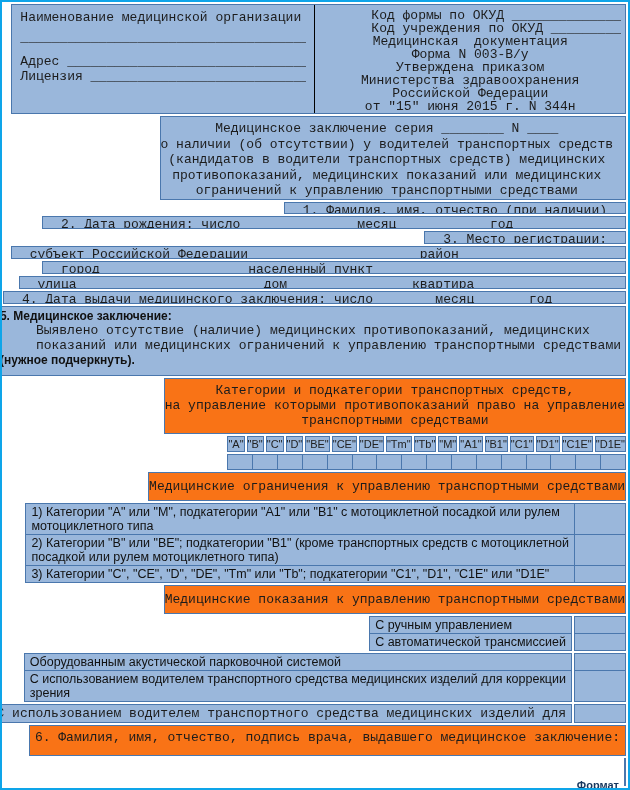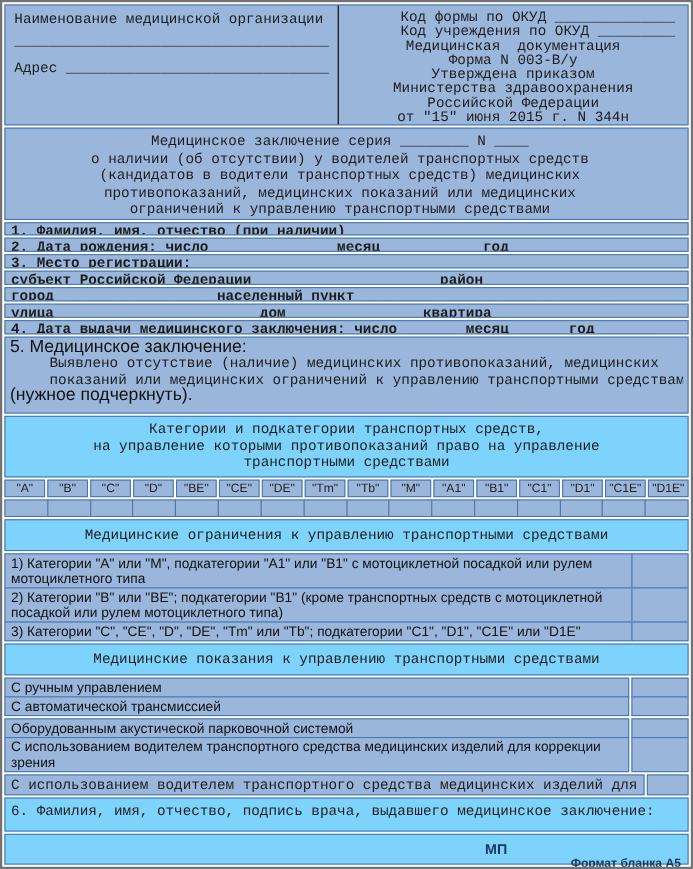--- a/index.html
+++ b/index.html
@@ -1,49 +1,50 @@
 <!DOCTYPE html>
 <html><head>
 <meta charset="utf-8">
 <style>
   * { box-sizing: border-box; margin: 0; padding: 0; }
   html, body { background: #ffffff; }
   body { width: 630px; font-family: "Liberation Mono", monospace; }
   .page {
     width: 630px; height: 790px;
-    border: 2px solid #737373;
+    border: 2px solid #0ea5e9;
     background: #ffffff;
     padding: 2px;
     display: flex; flex-direction: column; gap: 2px;
     color: #1c1c1c;
     overflow: hidden;
+    align-items: flex-end;
   }
   .blue  { background: #9ab7db; border: 1px solid #4a77ad; }
-  .white { background: #7dd3fc; border: 1px solid #4a77ad; }
+  .white { background: #f97316; border: 1px solid #4a77ad; }
   .mono  { font-family: "Liberation Mono", monospace; font-size: 13px; line-height: 15px; }
   .sans  { font-family: "Liberation Sans", sans-serif; font-size: 12.5px; line-height: 14px; color: #111; }
-  .sansb { font-family: "Liberation Sans", sans-serif; font-weight: normal; font-size: 16px; line-height: 14px; color: #111; }
+  .sansb { font-family: "Liberation Sans", sans-serif; font-weight: bold; font-size: 12px; line-height: 14px; color: #111; }
   .center { text-align: center; }
   .pre { white-space: pre; overflow: hidden; }
 
   
   .header { height: 110px; display: flex; }
   .hleft  { width: 303px; border-right: 1px solid #000; padding: 5px 8px 0 8px; }
   .hright { flex: 1; padding: 4px 4px 0 4px; }
   .hright .mono { line-height: 13px; }
   .indent { padding-left: 52px; }
   .org-blank { margin-top: 5px; }
   .addr { margin-top: 9px; }
 
   
   .title-block { padding: 4px 12px 0 0; }
   .title-block div { line-height: 15.5px; }
 
   
-  .frow { padding: 0 5px; line-height: 15px; font-weight: bold; }
+  .frow { padding: 0 18px; line-height: 15px; }
 
   
   .concl { padding: 2px 4px 8px 4px; }
   .concl .mono { line-height: 15px; margin-left: 36px; }
 
   
   .cat-head { padding: 4px 0 5px 0; }
   .cat-head div { line-height: 15px; }
   .cat-table { display: flex; flex-direction: column; gap: 2px; }
   .cat-row { display: flex; gap: 2px; }
@@ -89,20 +90,21 @@
 </head>
 <body>
 
 <div class="page">
 
   <div class="blue header">
     <div class="hleft">
       <div class="mono">Наименование медицинской организации</div>
       <div class="mono pre org-blank">_____________________________________</div>
       <div class="mono pre addr">Адрес _______________________________</div>
+      <div class="mono pre">Лицензия ____________________________</div>
     </div>
     <div class="hright">
       <div class="mono pre indent">Код формы по ОКУД ______________</div>
       <div class="mono pre indent">Код учреждения по ОКУД _________</div>
       <div class="mono pre center">Медицинская  документация</div>
       <div class="mono pre center">Форма N 003-В/у</div>
       <div class="mono pre center">Утверждена приказом</div>
       <div class="mono pre center">Министерства здравоохранения</div>
       <div class="mono pre center">Российской Федерации</div>
       <div class="mono pre center">от "15" июня 2015 г. N 344н</div>

